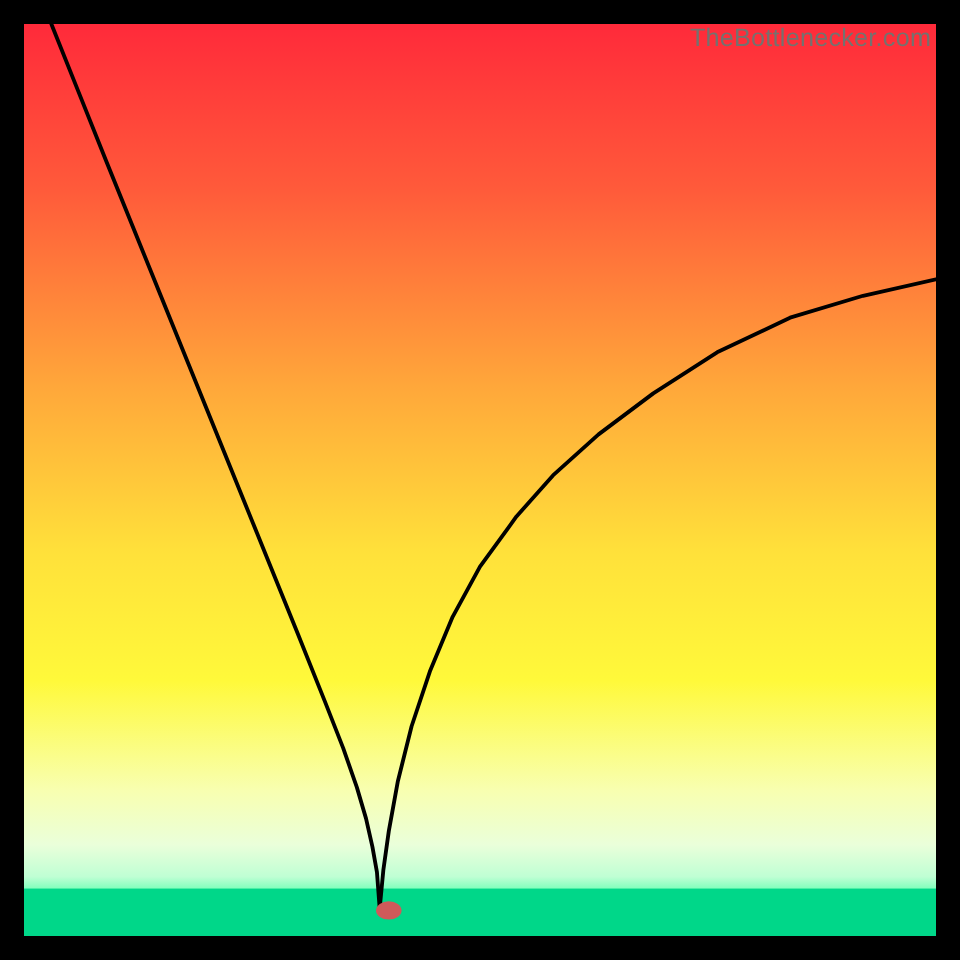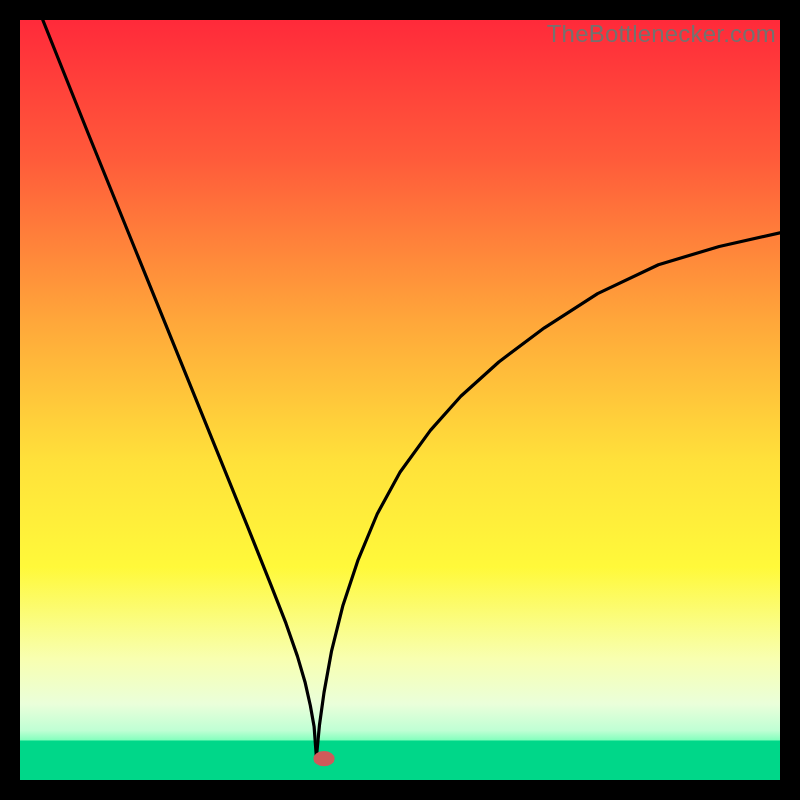--- a/index.html
+++ b/index.html
@@ -24,21 +24,21 @@
     left: 0;
     top: 0;
     width: 760px;
     height: 760px;
   }
   .watermark {
     position: absolute;
     top: 0px;
     right: 4px;
     color: #74726f;
-    font-size: 24px;
+    font-size: 21px;
     font-weight: 500;
     letter-spacing: 0.2px;
     z-index: 50;
   }
   svg { display: block; }
 </style>
 </head>
 <body>
 
 <div class="frame">

